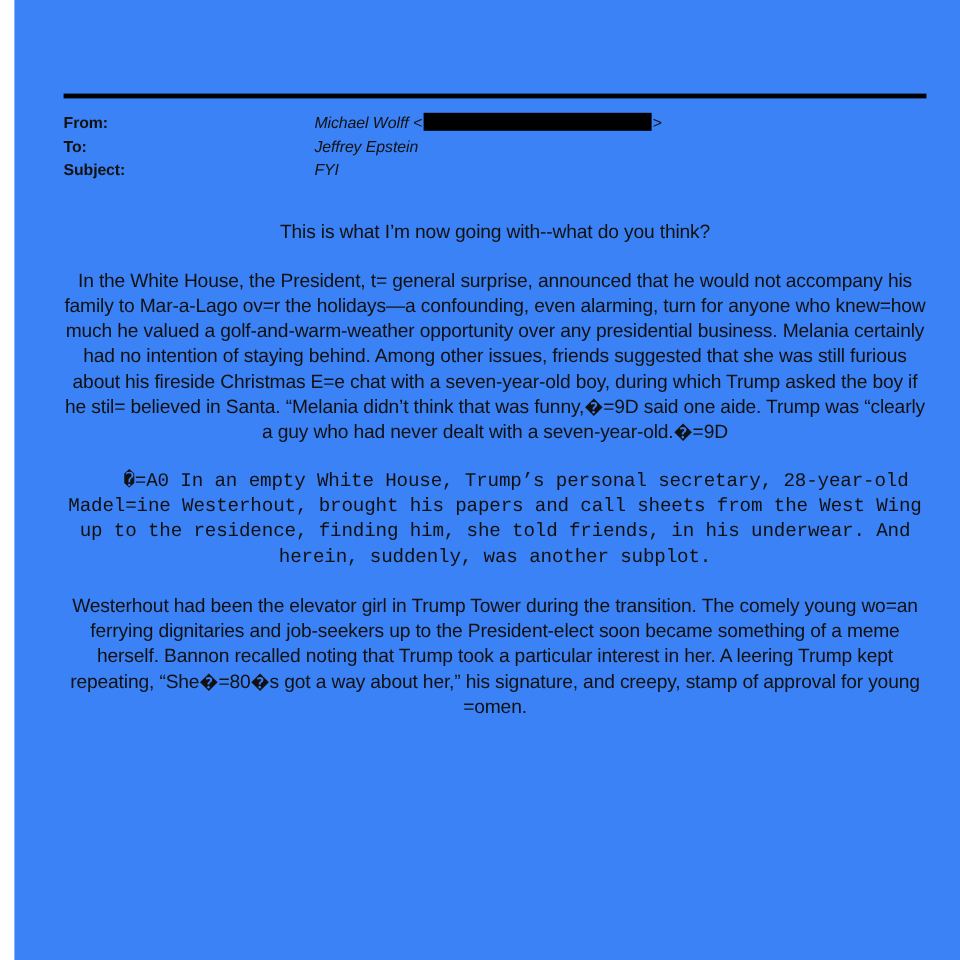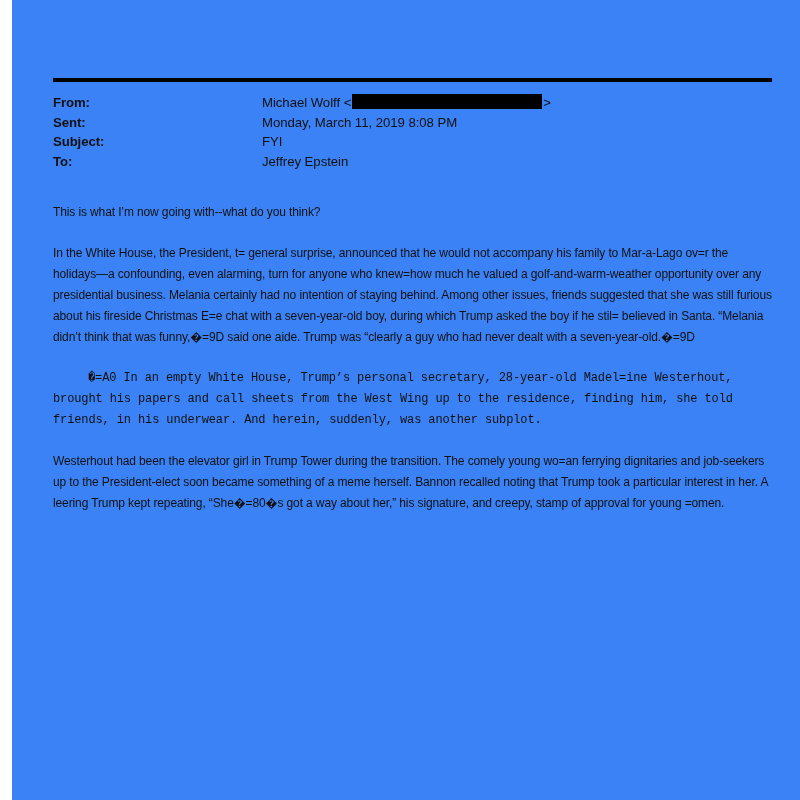--- a/index.html
+++ b/index.html
@@ -57,20 +57,21 @@
   .hdr-label {
     width: 209px;
     font-weight: bold;
     letter-spacing: -0.1px;
     white-space: nowrap;
   }
   .hdr-value {
     font-weight: normal;
     letter-spacing: -0.05px;
     white-space: nowrap;
+    font-style: italic;
   }
 
   
   .redacted-wrap {
     display: inline-block;
     white-space: nowrap;
   }
   .redaction-bar {
     display: inline-block;
     width: 190px;
@@ -78,26 +79,26 @@
     background: #000000;
     vertical-align: -2px;
     margin: 0 1px;
   }
 
   
   .body-text {
     margin-top: 31px;
   }
   .para {
-    font-size: 12px;
+    font-size: 16px;
     line-height: 21px;
     letter-spacing: -0.12px;
     color: #111111;
     margin: 0 0 20px 0;
-    text-align: left;
+    text-align: center;
     word-spacing: 0px;
   }
   .para.indented {
     text-indent: 35px;
     font-family: Liberation Mono, monospace;
   }
   .para:last-child {
     margin-bottom: 0;
   }
 </style>
@@ -110,30 +111,26 @@
 
     <div class="header-rule"></div>
 
     <table class="email-header">
       <tbody>
         <tr>
           <td class="hdr-label">From:</td>
           <td class="hdr-value"><span class="redacted-wrap"><span>Michael Wolff &lt;</span><span class="redaction-bar"></span><span>&gt;</span></span></td>
         </tr>
         <tr>
-          <td class="hdr-label">Sent:</td>
-          <td class="hdr-value">Monday, March 11, 2019 8:08 PM</td>
+          <td class="hdr-label">To:</td>
+          <td class="hdr-value">Jeffrey Epstein</td>
         </tr>
         <tr>
           <td class="hdr-label">Subject:</td>
           <td class="hdr-value">FYI</td>
-        </tr>
-        <tr>
-          <td class="hdr-label">To:</td>
-          <td class="hdr-value">Jeffrey Epstein</td>
         </tr>
       </tbody>
     </table>
 
     <div class="body-text">
       <p class="para">This is what I’m now going with--what do you think?</p>
       <p class="para">In the White House, the President, t= general surprise, announced that he would not accompany his family to Mar-a-Lago ov=r the holidays—a confounding, even alarming, turn for anyone who knew=how much he valued a golf-and-warm-weather opportunity over any presidential business. Melania certainly had no intention of staying behind. Among other issues, friends suggested that she was still furious about his fireside Christmas E=e chat with a seven-year-old boy, during which Trump asked the boy if he stil= believed in Santa. “Melania didn’t think that was funny,�=9D said one aide. Trump was “clearly a guy who had never dealt with a seven-year-old.�=9D</p>
       <p class="para indented">�=A0  In an empty White House, Trump’s personal secretary, 28-year-old Madel=ine Westerhout, brought his papers and call sheets from the West Wing up to the residence, finding him, she told friends, in his underwear. And herein, suddenly, was another subplot.</p>
       <p class="para">Westerhout had been the elevator girl in Trump Tower during the transition. The comely young wo=an ferrying dignitaries and job-seekers up to the President-elect soon became something of a meme herself. Bannon recalled noting that Trump took a particular interest in her. A leering Trump kept repeating, “She�=80�s got a way about her,” his signature, and creepy, stamp of approval for young =omen.</p>
     </div>

